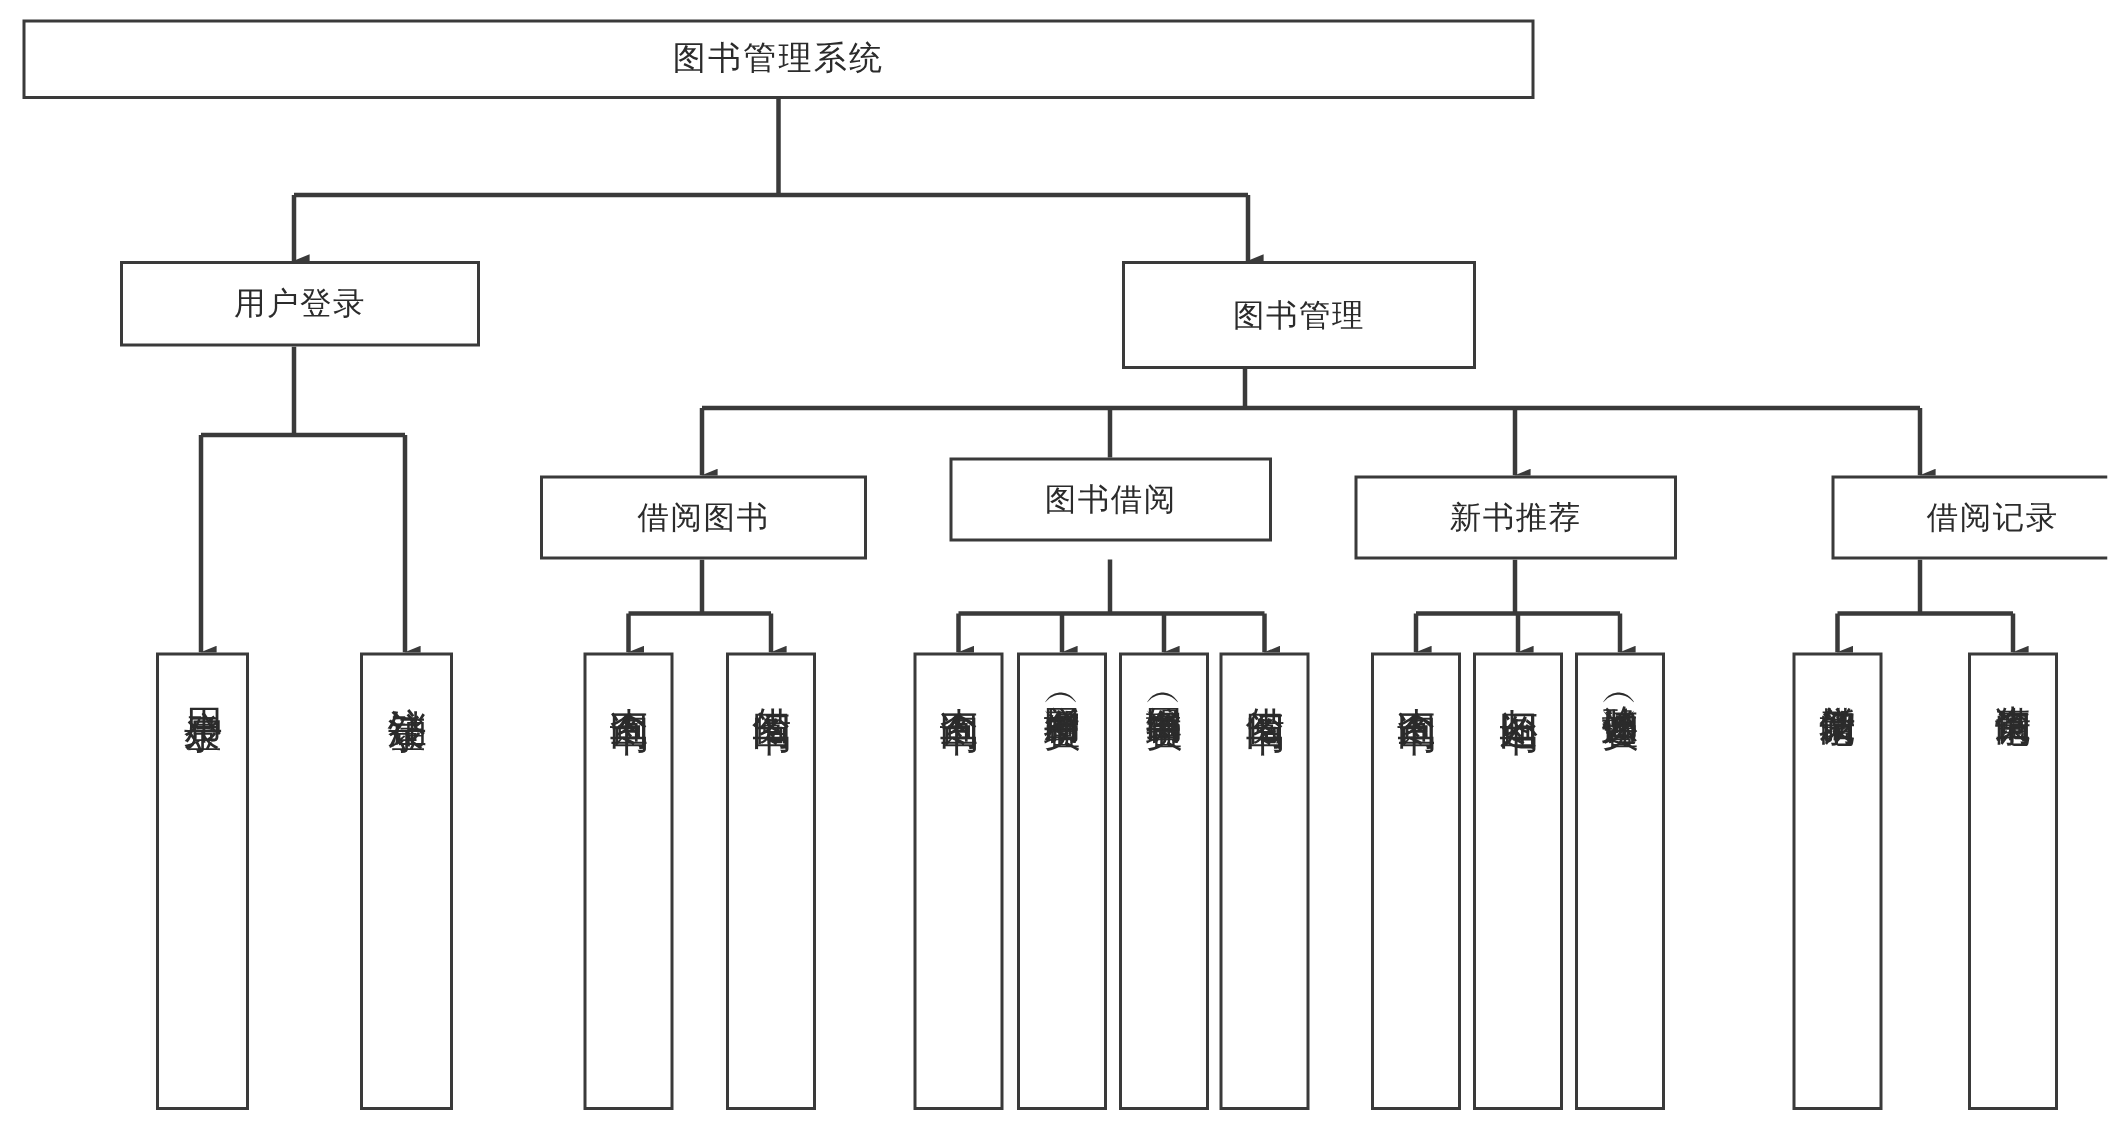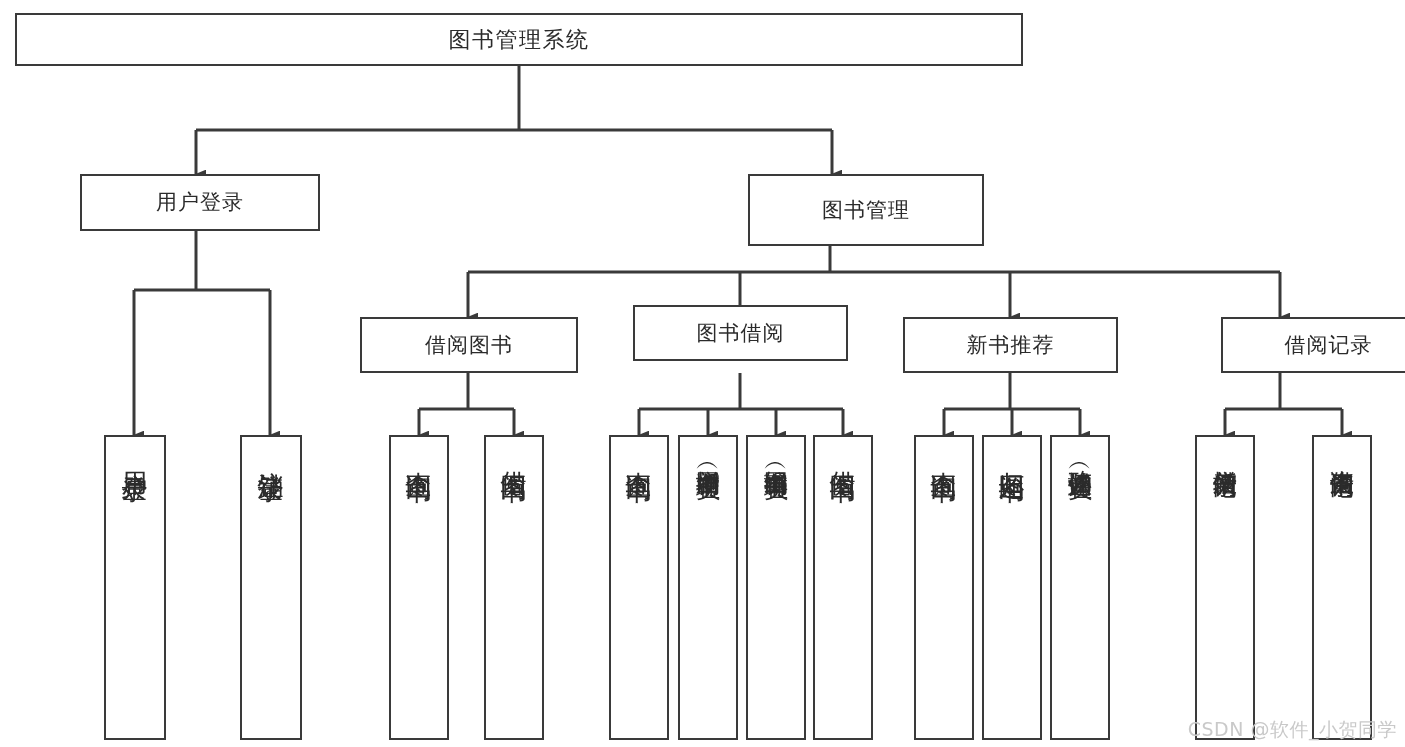--- a/index.html
+++ b/index.html
@@ -171,14 +171,13 @@
     <span class="lbl">确认归还（管理员）</span>
   </div>
 
   <div class="node v-node small" style="left:1195px;top:435px;width:60px;height:305px;">
     <span class="lbl">新增借阅记录</span>
   </div>
   <div class="node v-node small" style="left:1312px;top:435px;width:60px;height:305px;">
     <span class="lbl">查询借阅记录</span>
   </div>
 
-  <div id="watermark">CSDN @软件_小贺同学</div>
 </div>
 
 </body></html>

